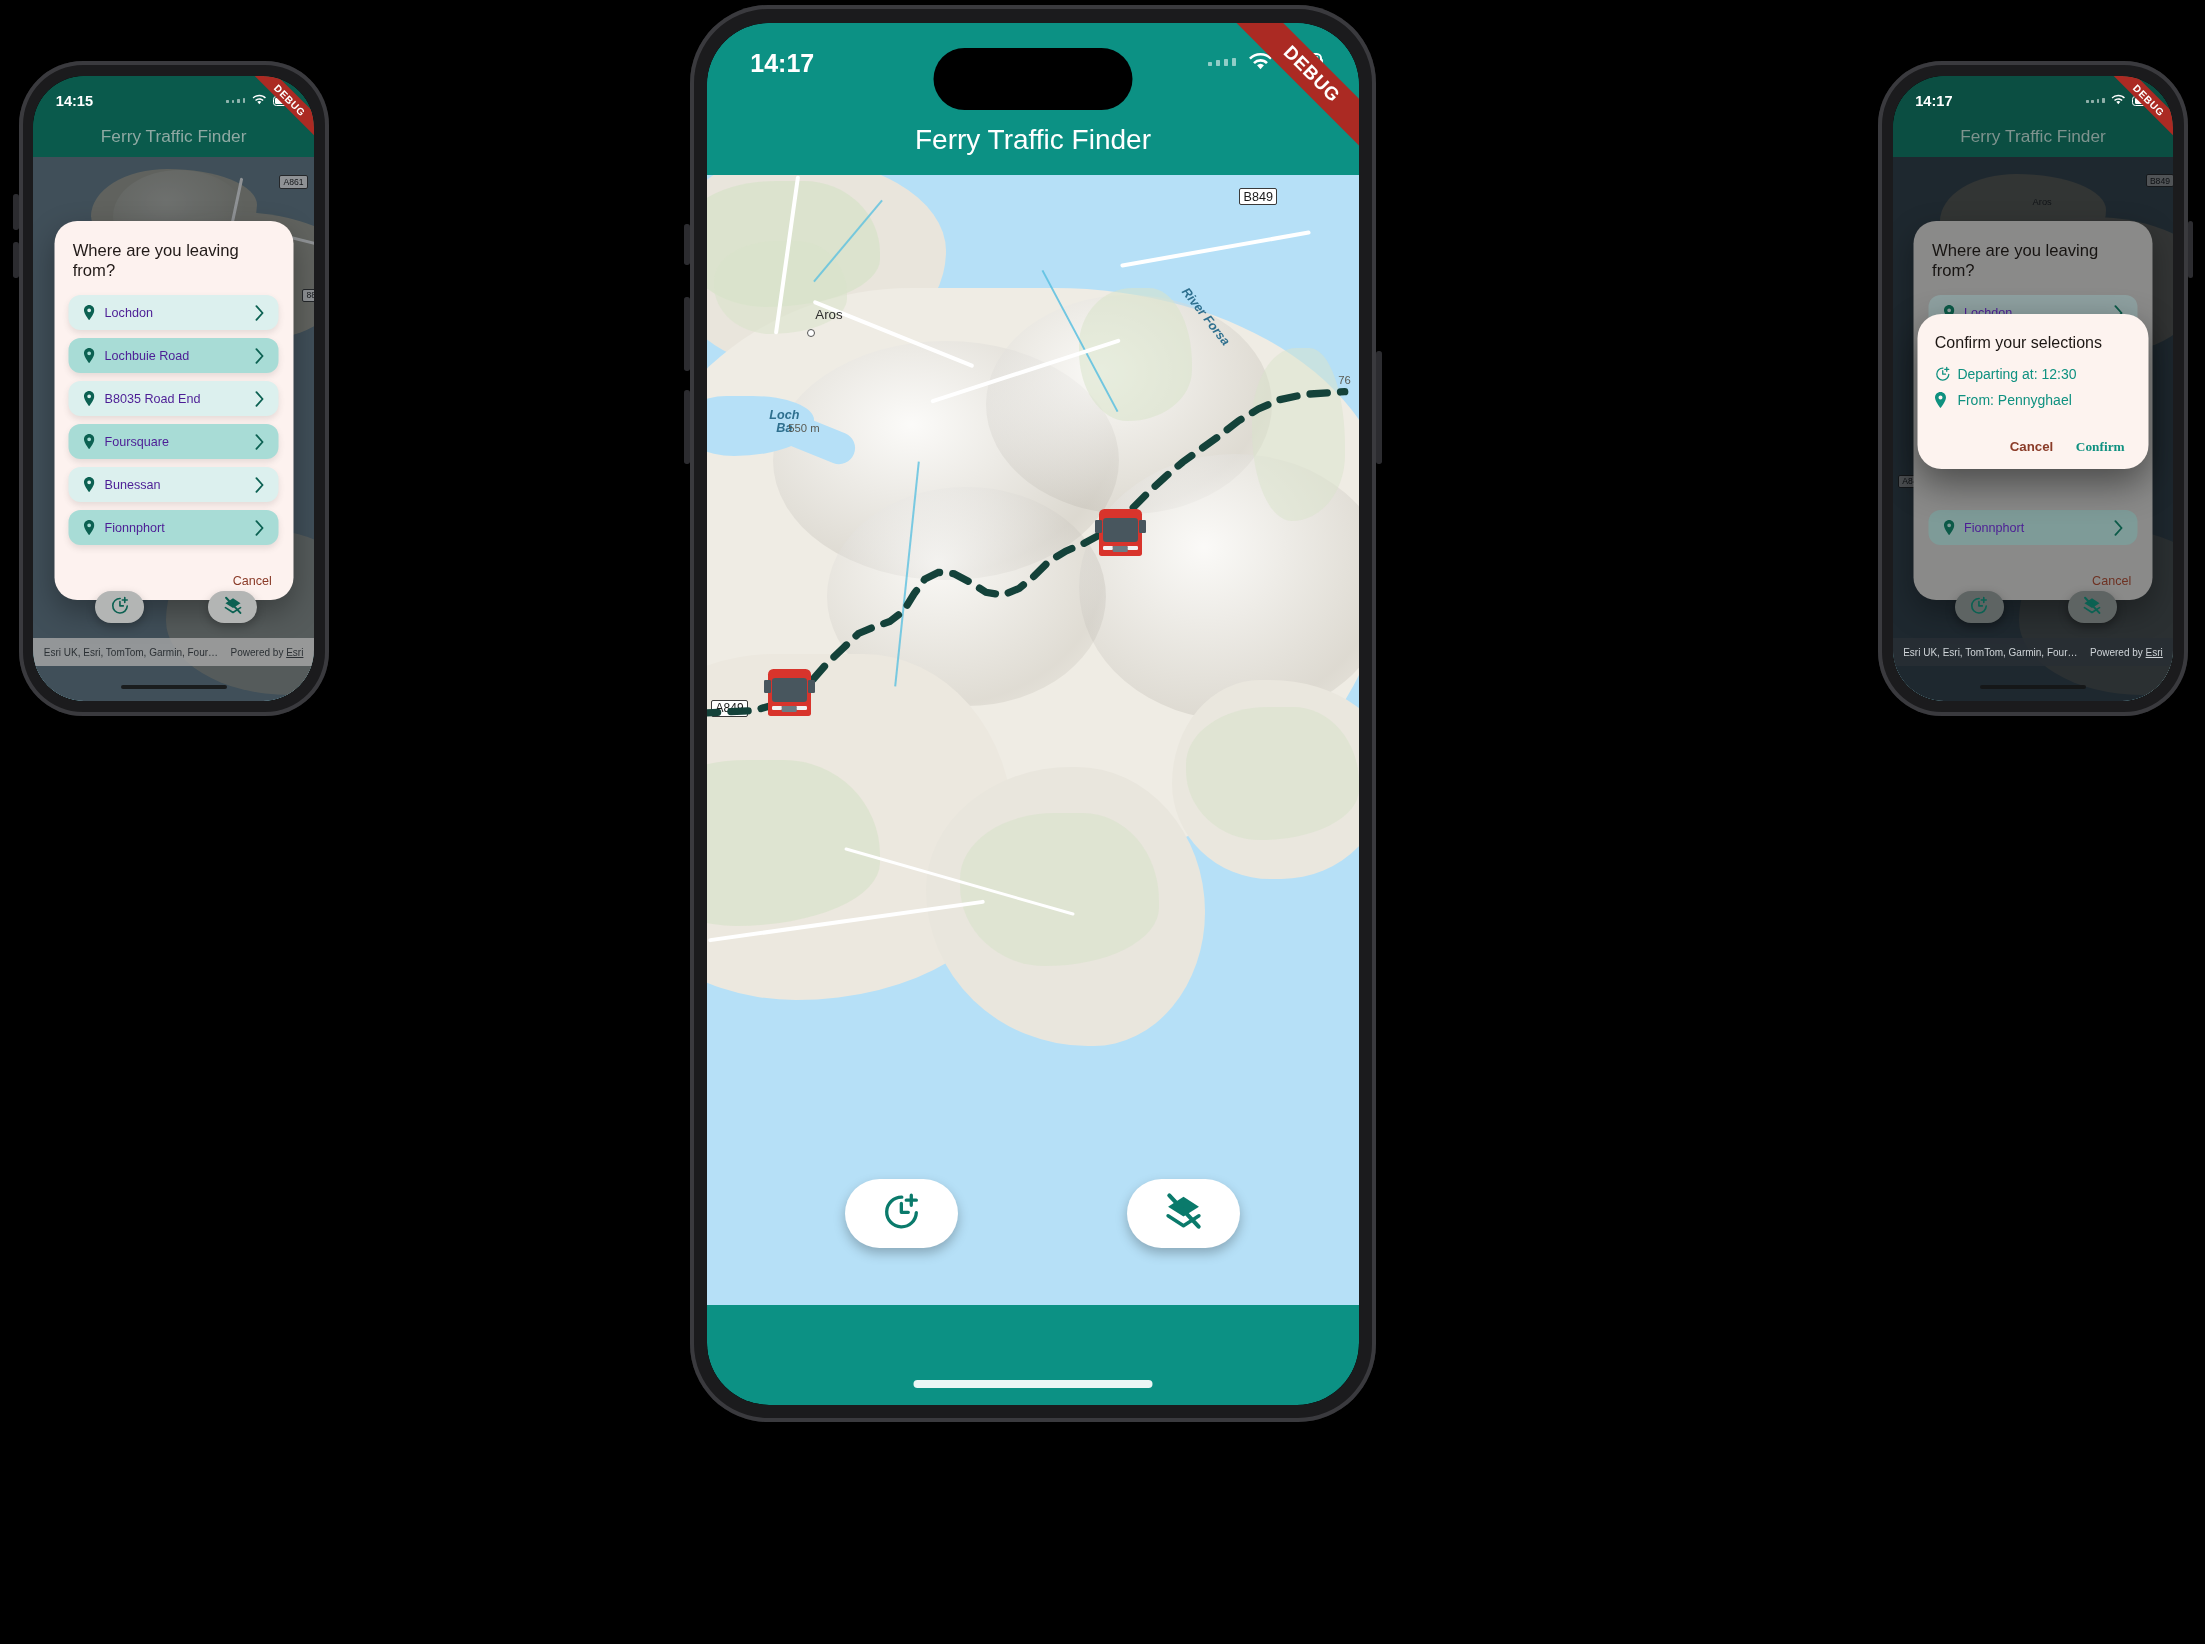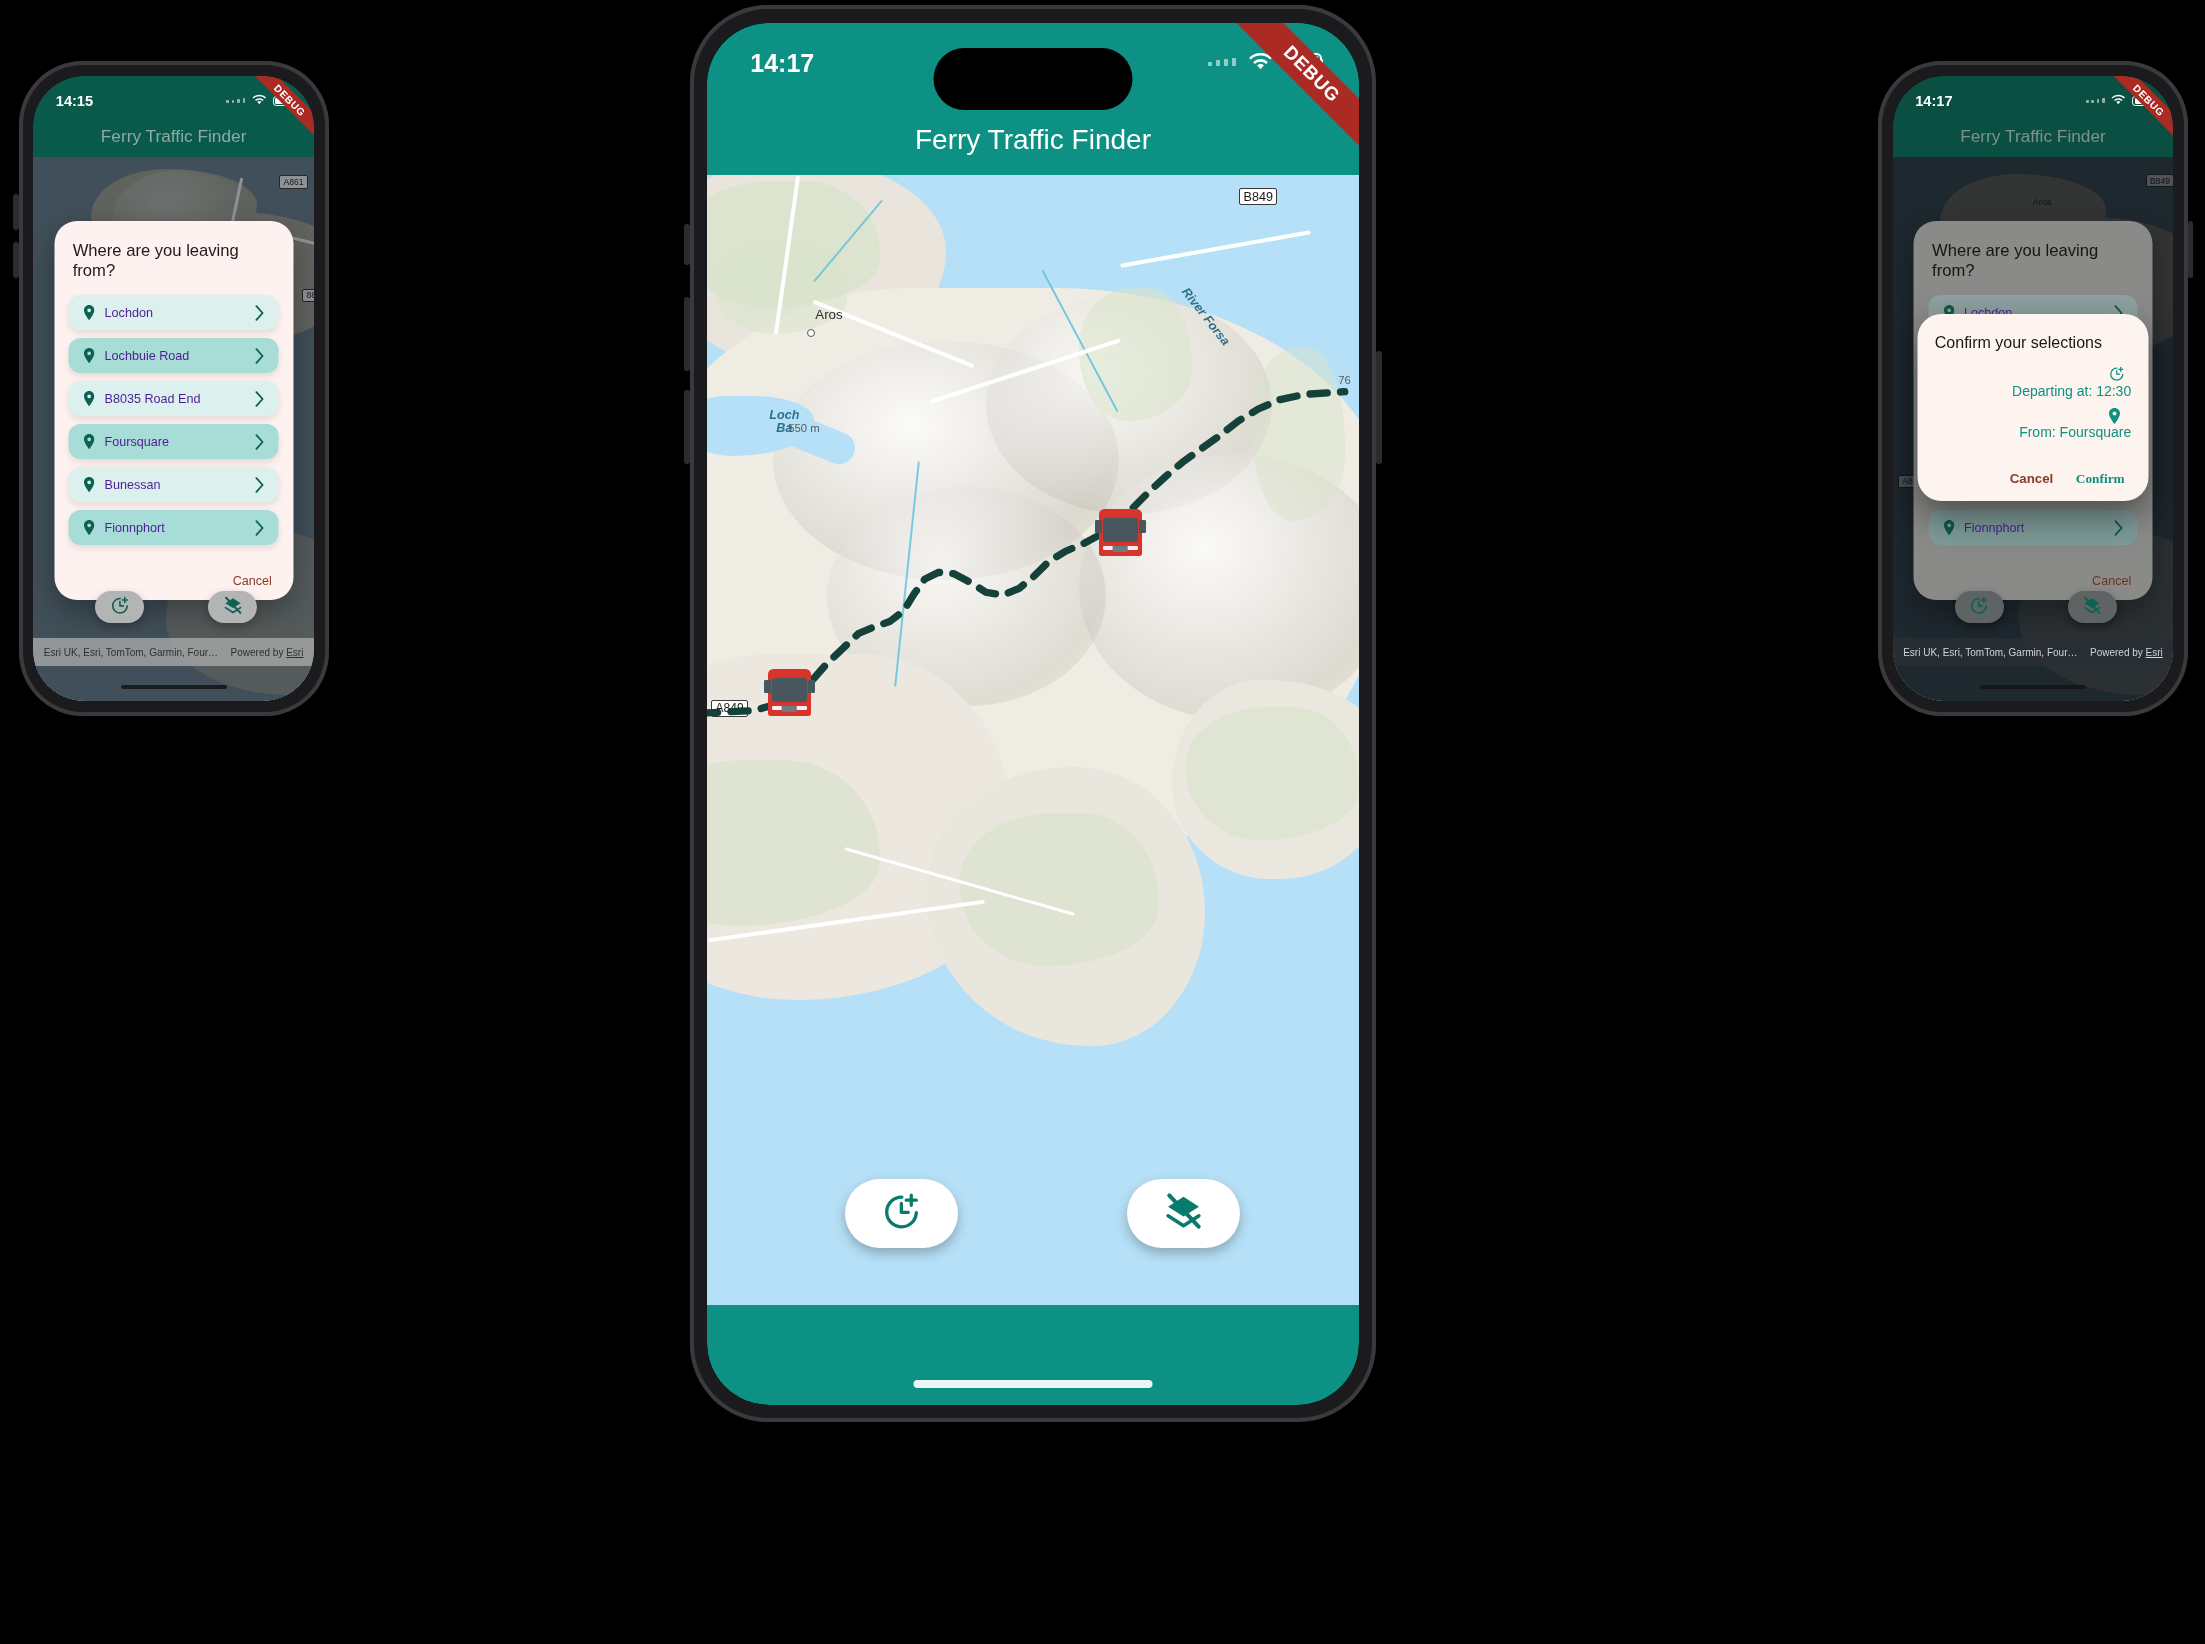--- a/index.html
+++ b/index.html
@@ -166,21 +166,21 @@
 
   
   .confirm {
     position:absolute; left:50%; transform:translateX(-50%);
     background:#fdf3ef;
     border-radius:24px;
     box-shadow:0 14.6px 36px rgba(0,0,0,.45);
     display:flex; flex-direction:column;
   }
   .confirm .c-title { color:#1d1714; font-weight:400; }
-  .confirm .c-row { display:flex; align-items:flex-end; color:#0f9180;flex-direction:column; }
+  .confirm .c-row { display:flex; align-items:center; color:#0f9180; }
   .confirm .c-actions { display:flex; justify-content:flex-end; align-items:center; }
   .confirm .c-cancel { color:#8a3b28; font-weight:700; }
   .confirm .c-confirm { color:#0f9180; font-weight:700;font-family:Liberation Serif, serif; }
 
   
   .fab {
     position:absolute;
     background:#ffffff;
     border-radius:664px;
     display:flex; align-items:center; justify-content:center;
@@ -508,21 +508,21 @@
               </svg>
             </span>
             <span style="font-size:14px;">Departing at: 12:30</span>
           </div>
           <div class="c-row" style="margin-bottom:6.6px;">
             <span style="width:22.6px; display:inline-flex;">
               <svg width="12" height="16" viewBox="0 0 24 32">
                   <path d="M12 0C5.9 0 1 4.9 1 11c0 8 11 21 11 21s11-13 11-21C23 4.9 18.1 0 12 0Zm0 15a4 4 0 1 1 0-8 4 4 0 0 1 0 8Z" fill="#0f9180"></path>
                 </svg>
             </span>
-            <span style="font-size:14px;">From: Foursquare</span>
+            <span style="font-size:14px;">From: Pennyghael</span>
           </div>
           <div class="c-actions" style="margin-top:24px; gap:22.6px; padding-right:6.6px;">
             <span class="c-cancel" style="font-size:13.3px;">Cancel</span>
             <span class="c-confirm" style="font-size:13.3px;">Confirm</span>
           </div>
         </div>
 
         <div class="fab muted-dark" style="left:62px; bottom:78px; width:49px; height:32px;">
           <span>
             <svg width="20" height="20" viewBox="0 0 26 26">

